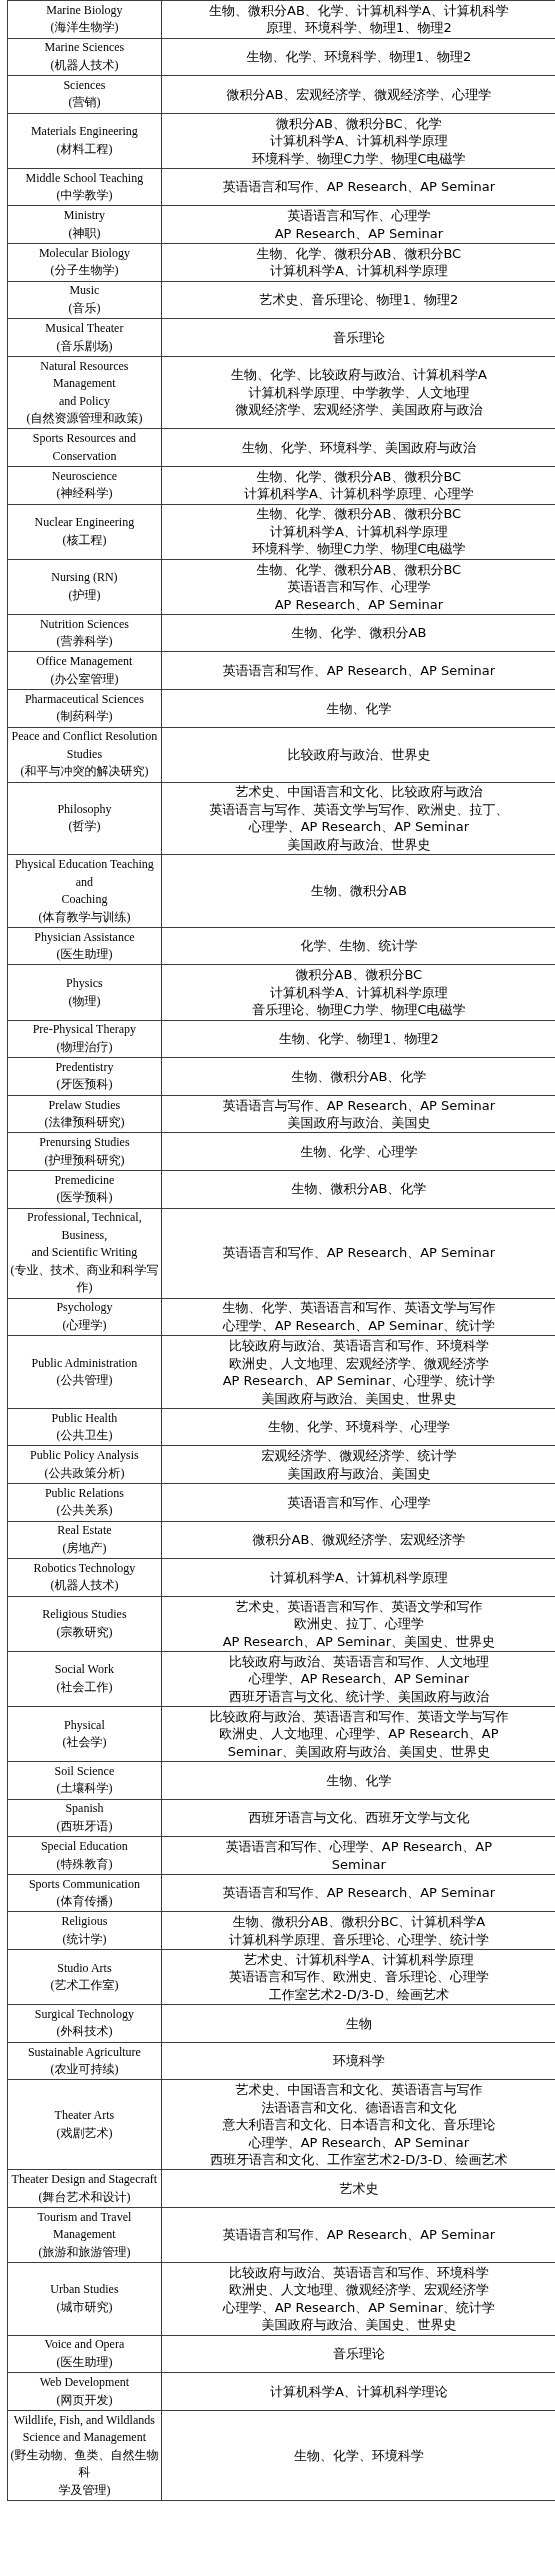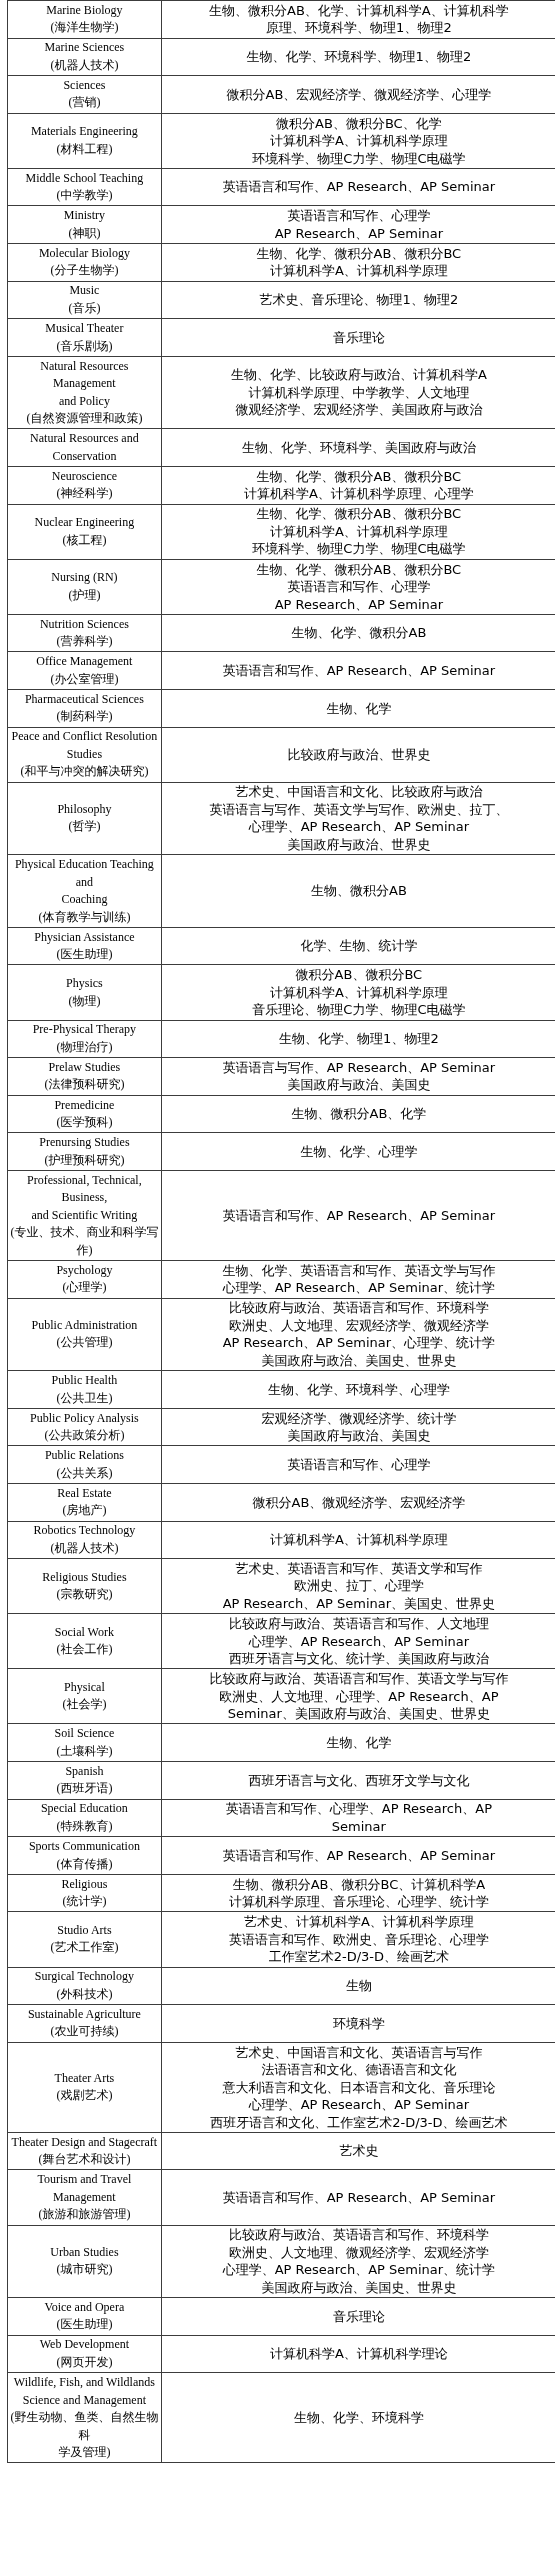--- a/index.html
+++ b/index.html
@@ -105,21 +105,21 @@
   <tr>
     <td class="major-cell">Natural Resources Management
 and Policy
 (自然资源管理和政策)</td>
     <td class="courses-cell">生物、化学、比较政府与政治、计算机科学A
 计算机科学原理、中学教学、人文地理
 微观经济学、宏观经济学、美国政府与政治</td>
   </tr>
 
   <tr>
-    <td class="major-cell">Natural Resources and
+    <td class="major-cell">Sports Resources and
 Conservation</td>
     <td class="courses-cell">生物、化学、环境科学、美国政府与政治</td>
   </tr>
 
   <tr>
     <td class="major-cell">Neuroscience
 (神经科学)</td>
     <td class="courses-cell">生物、化学、微积分AB、微积分BC
 计算机科学A、计算机科学原理、心理学</td>
   </tr>
@@ -195,38 +195,43 @@
 音乐理论、物理C力学、物理C电磁学</td>
   </tr>
 
 
   <tr>
     <td class="major-cell">Pre-Physical Therapy
 (物理治疗)</td>
     <td class="courses-cell">生物、化学、物理1、物理2</td>
   </tr>
 
+  <tr>
+    <td class="major-cell">Predentistry
+(牙医预科)</td>
+    <td class="courses-cell">生物、微积分AB、化学</td>
+  </tr>
 
   <tr>
     <td class="major-cell">Prelaw Studies
 (法律预科研究)</td>
     <td class="courses-cell">英语语言与写作、AP Research、AP Seminar
 美国政府与政治、美国史</td>
   </tr>
 
   <tr>
+    <td class="major-cell">Prenursing Studies
+(护理预科研究)</td>
+    <td class="courses-cell">生物、化学、心理学</td>
+  </tr>
+
+  <tr>
     <td class="major-cell">Premedicine
 (医学预科)</td>
     <td class="courses-cell">生物、微积分AB、化学</td>
-  </tr>
-
-  <tr>
-    <td class="major-cell">Prenursing Studies
-(护理预科研究)</td>
-    <td class="courses-cell">生物、化学、心理学</td>
   </tr>
 
   <tr>
     <td class="major-cell">Professional, Technical, Business,
 and Scientific Writing
 (专业、技术、商业和科学写
 作)</td>
     <td class="courses-cell">英语语言和写作、AP Research、AP Seminar</td>
   </tr>
 

